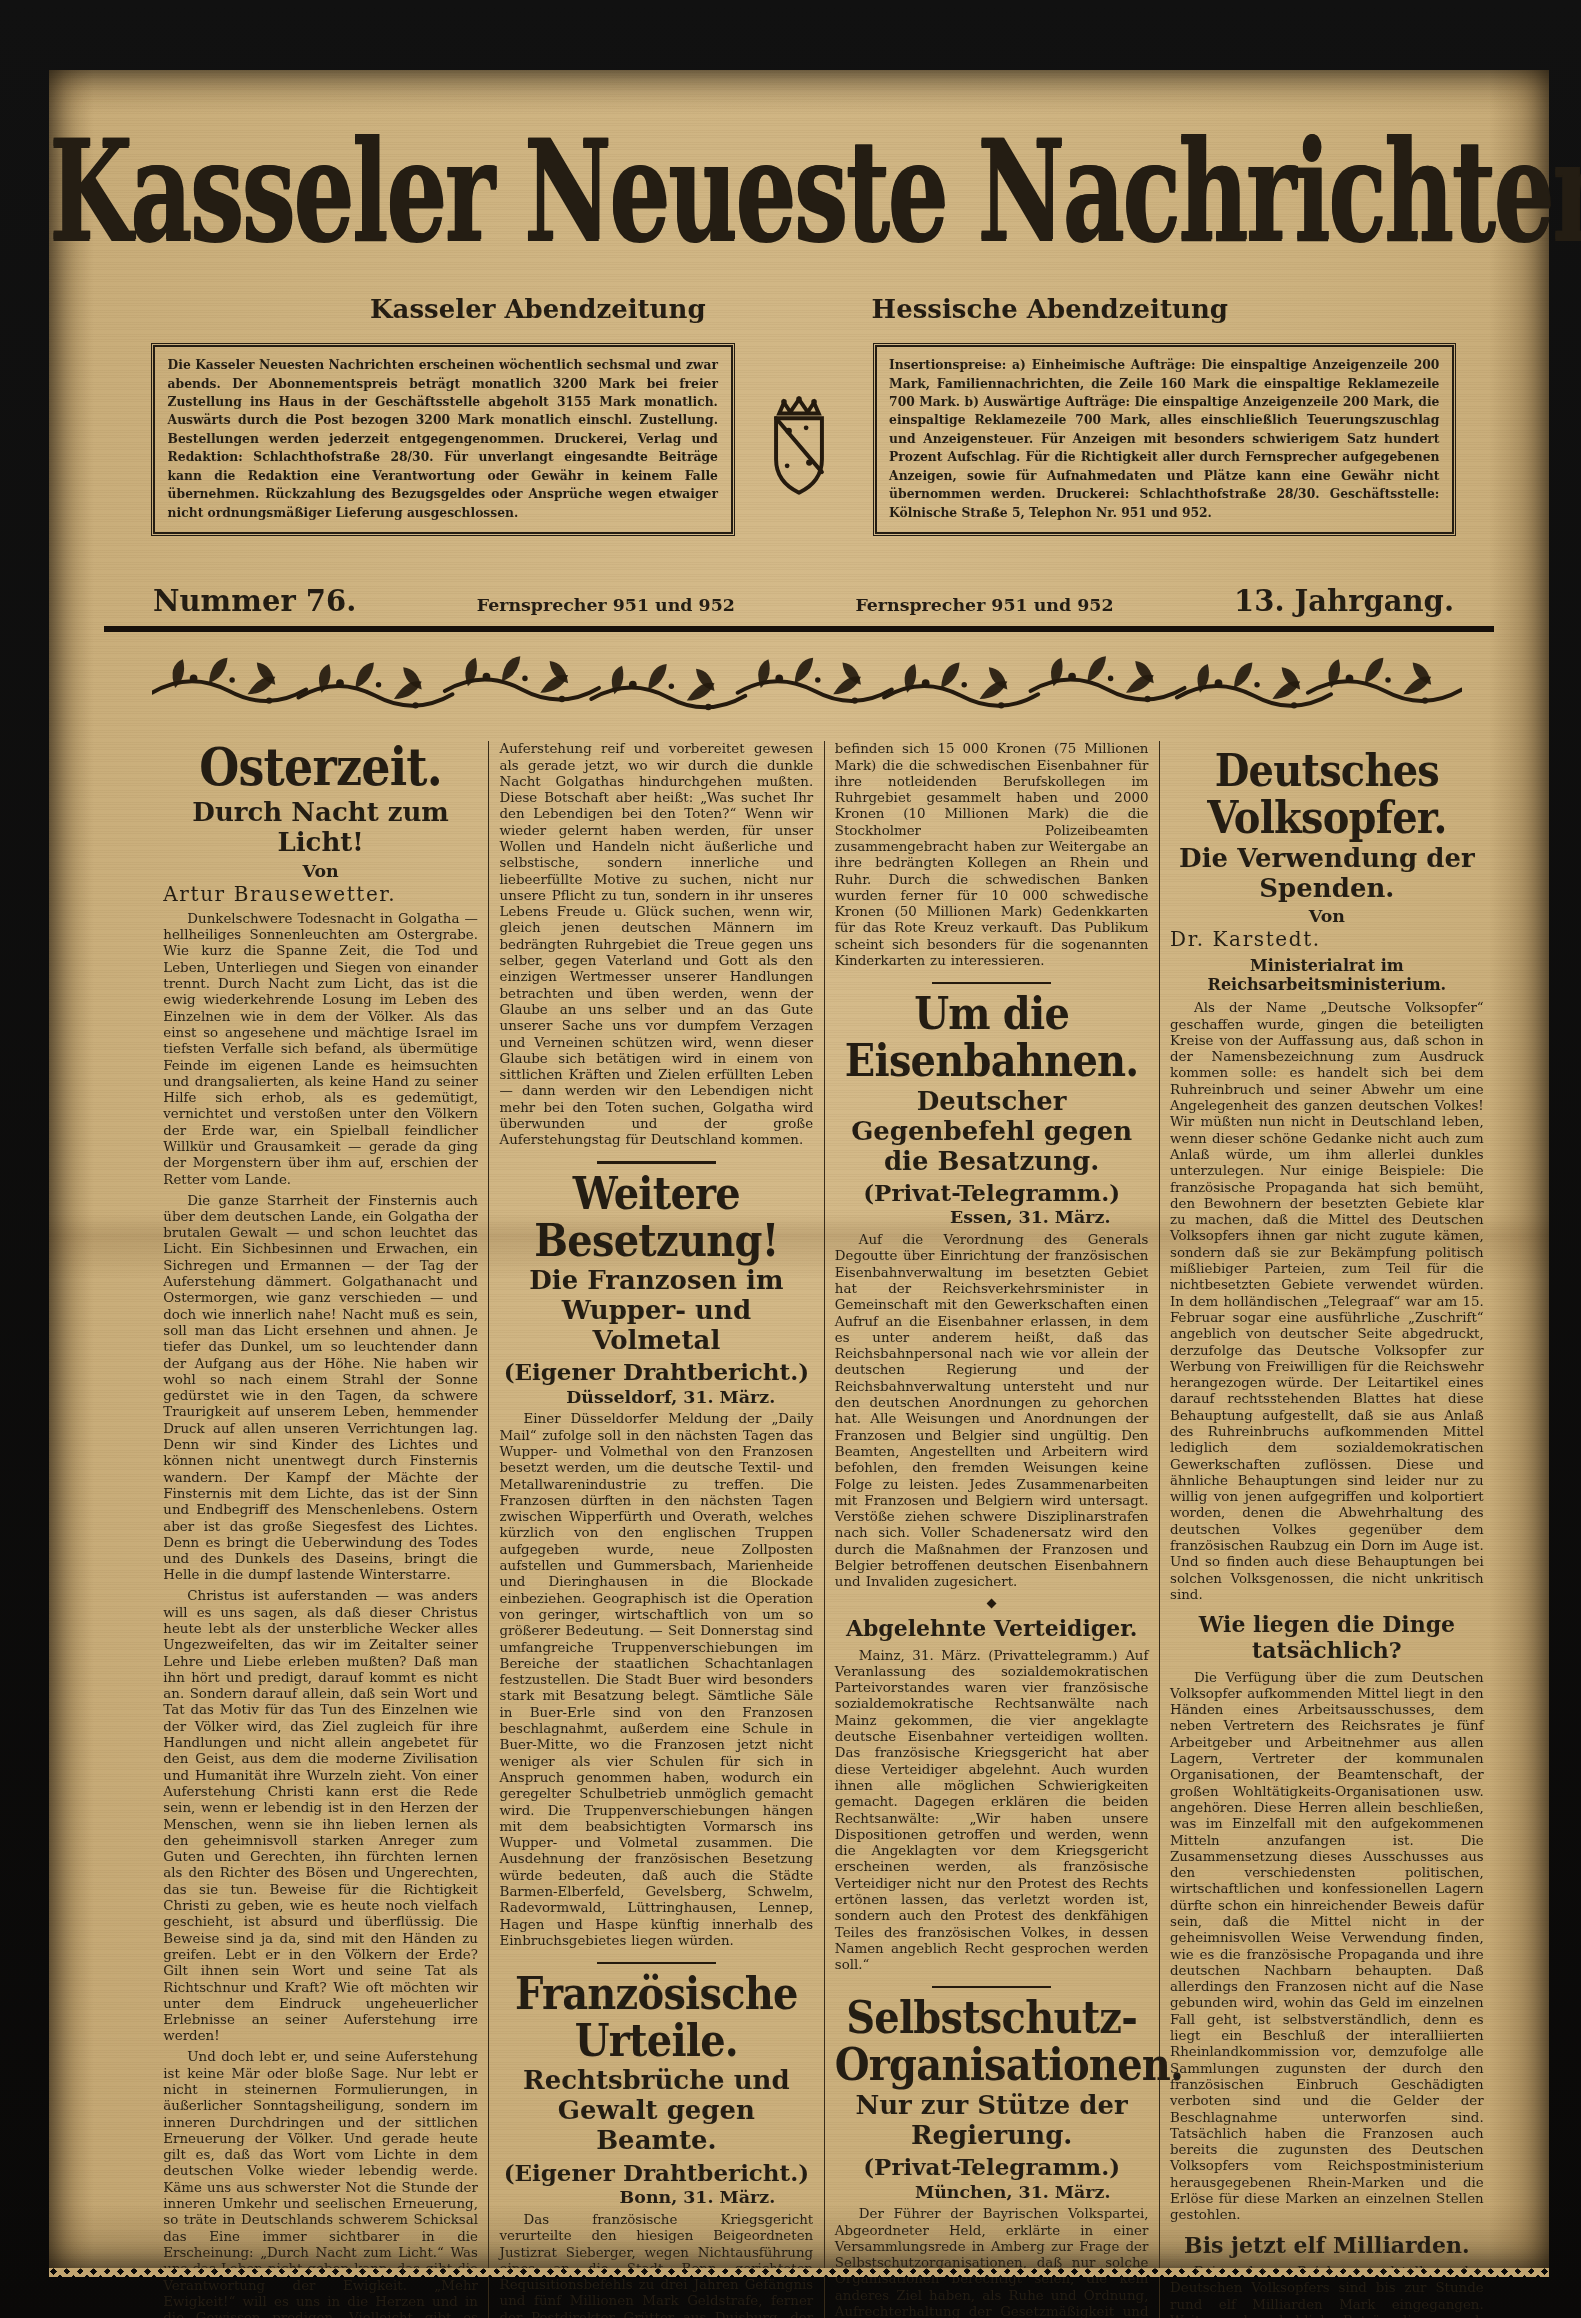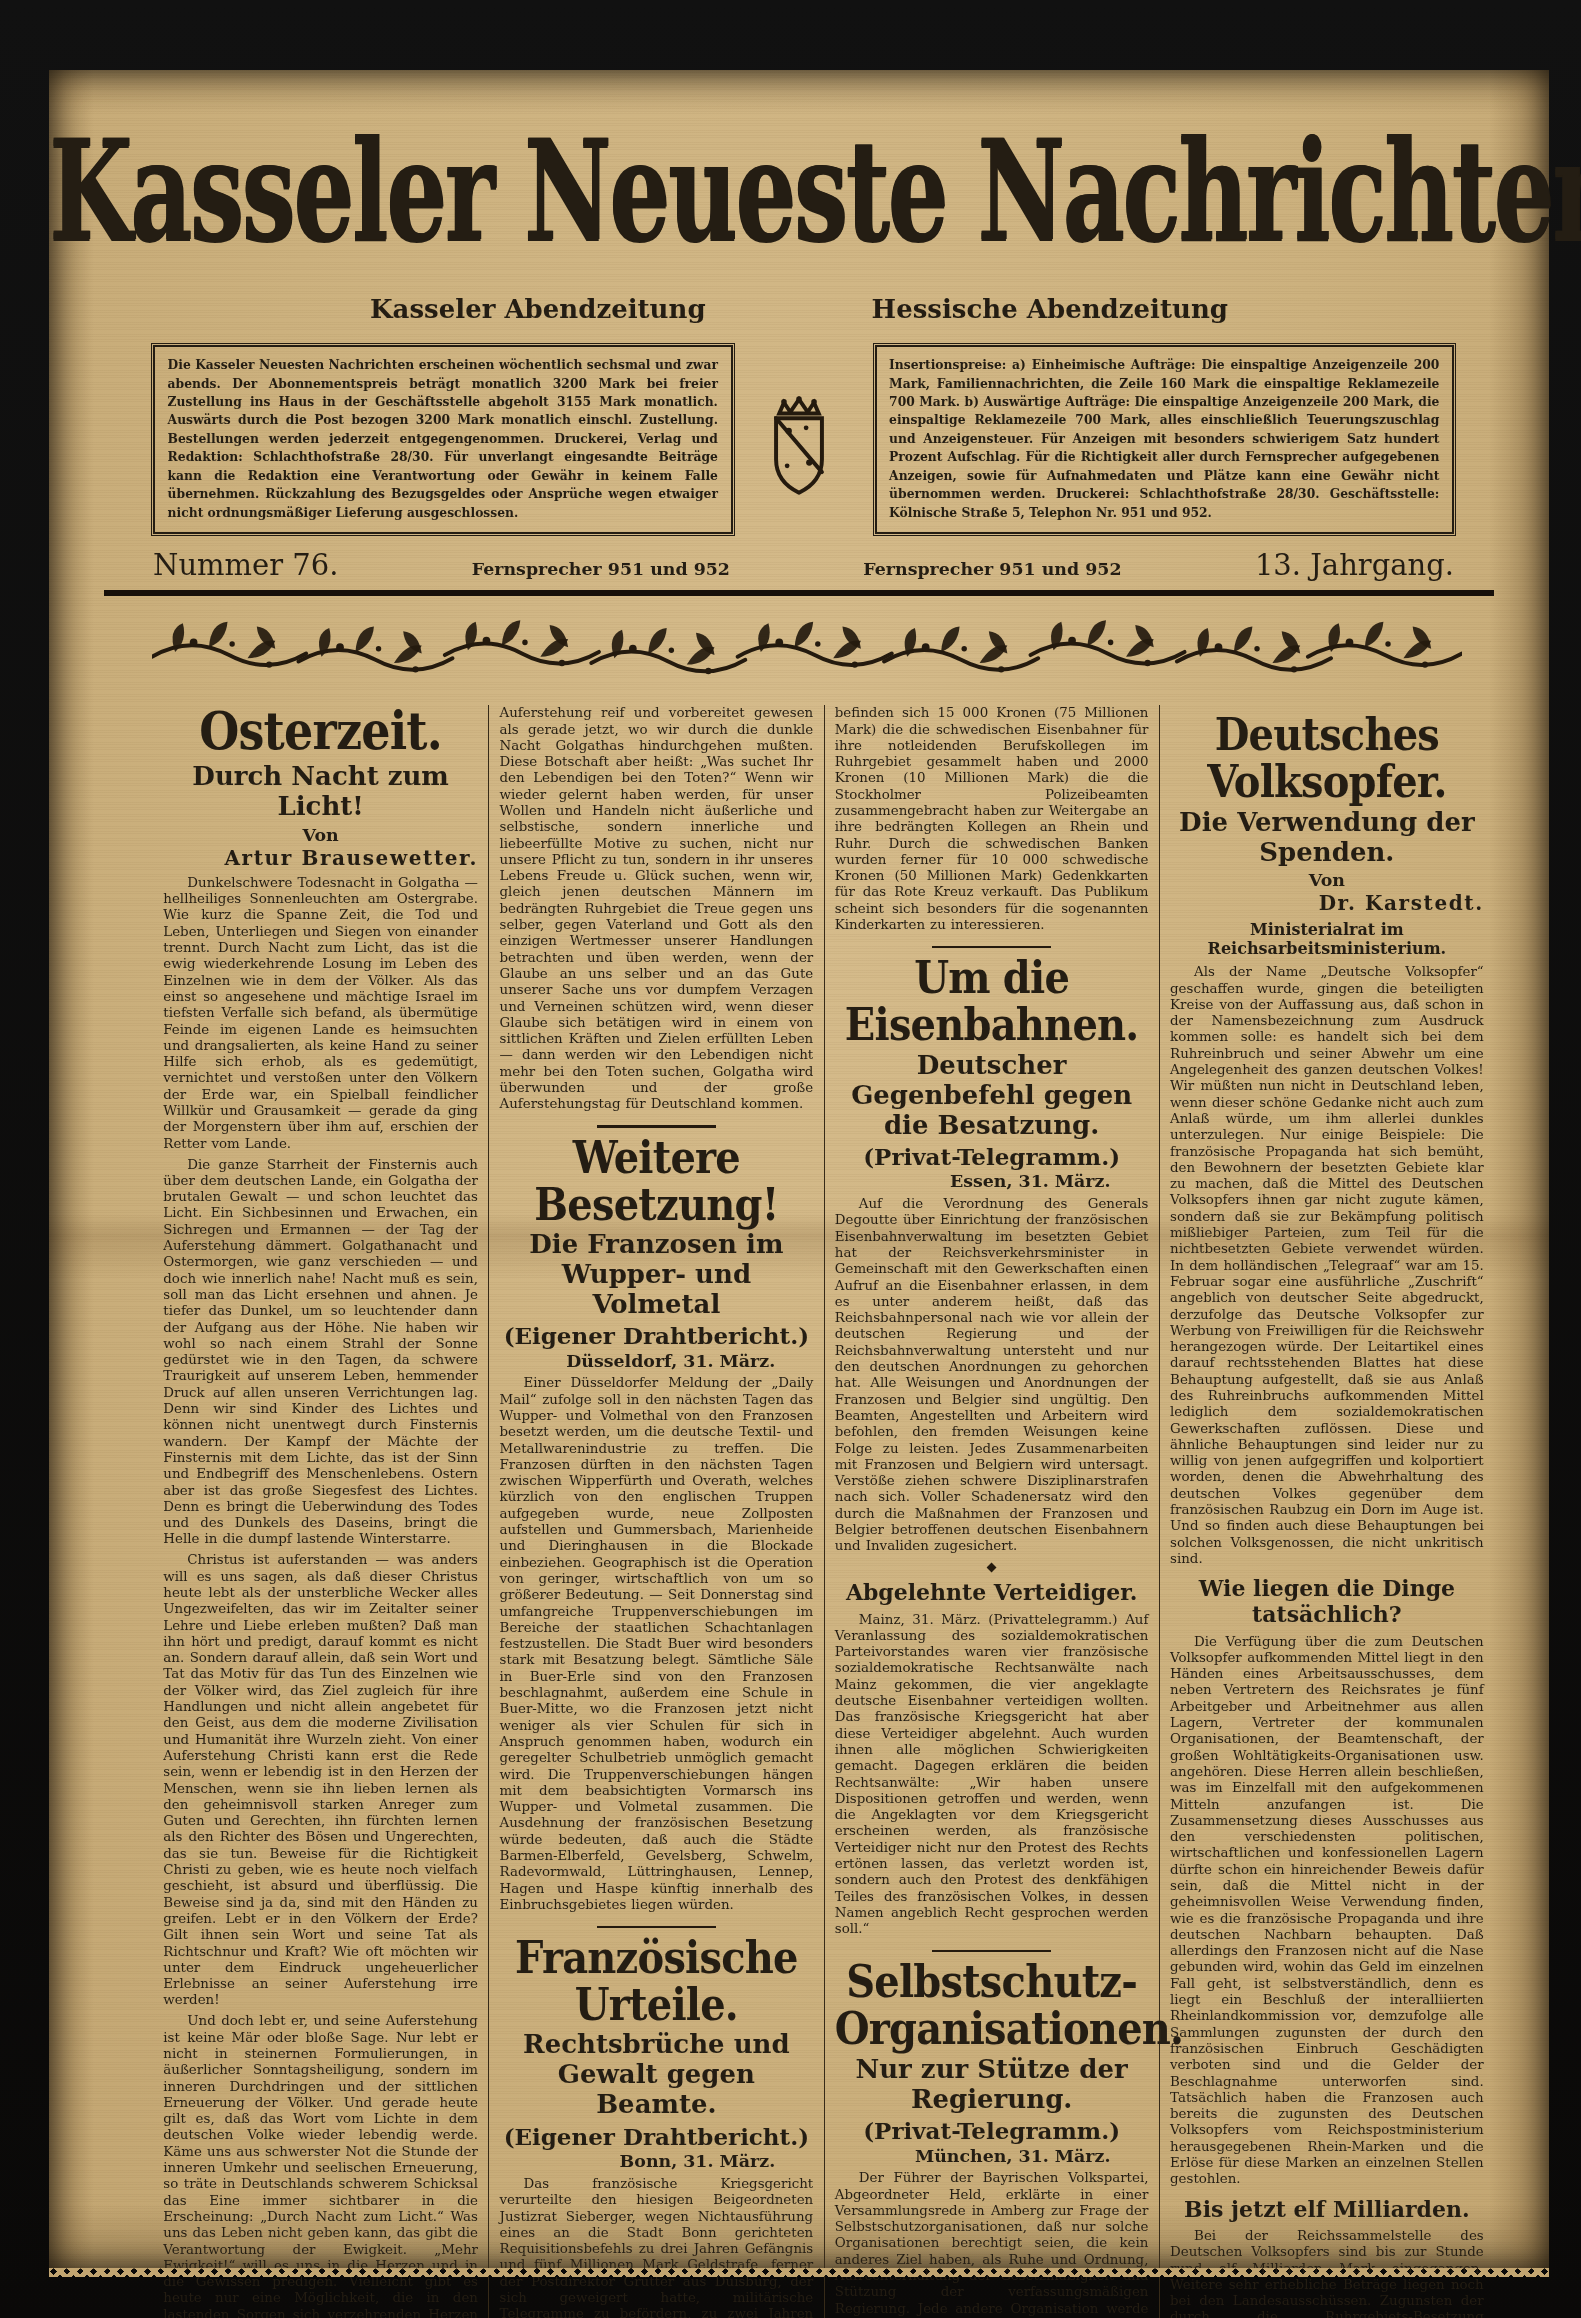--- a/index.html
+++ b/index.html
@@ -26,42 +26,42 @@
   
   .crest{position:absolute;left:50%;top:326px;transform:translateX(-50%);}
   
   .boxrow{display:flex;justify-content:space-between;margin:20.6px 95px 0 104px;gap:142px;}
   .infobox{border:2.4px solid #241d13;outline:0.8px solid #241d13;outline-offset:1.6px;
     width:601px;padding:9.5px 12.6px;font-size:12.3px;font-weight:bold;line-height:1.5;
     text-align:justify;}
   
   .daterow{display:flex;align-items:baseline;justify-content:space-between;
     margin:14.2px 95px 0 104px;}
-  .daterow .big{font-weight:normal;font-size:29px;}
+  .daterow .big{font-weight:bold;font-size:29px;margin-top:36px;}
   .daterow .small{font-weight:bold;font-size:17.4px;}
   .thickrule{height:6.3px;background:#17100a;margin:8px 55px 0 55px;
     box-shadow:0 9.5px 0 -8px #17100a;}
   
   .ornament{margin:20.6px 87px 4.7px 103px;}
   
   .cols{display:flex;align-items:stretch;margin:12.6px 55px 0 104px;min-height:1636px;}
   .col{width:25%;padding:0 10.3px;box-sizing:border-box;}
   .col + .col{border-left:1.6px solid #362a18;}
   .para{font-size:13.4px;line-height:16.3px;text-align:justify;margin:0 0 4.7px 0;
     text-indent:24px;word-spacing:0.8px;}
   .para.cont{text-indent:0;}
   .h-main{font-weight:bold;text-align:center;font-size:40px;line-height:1.05;
     letter-spacing:-0.8px;margin:11px 0 6.3px 0;transform:scaleY(1.12);}
   .h-main.h-top{font-size:46px;margin-top:1.6px;}
   .h-sub{font-weight:bold;text-align:center;font-size:26px;margin:1.6px 0 3.2px 0;}
   .h-submid{font-weight:bold;text-align:center;font-size:22px;margin:8px 0 6.3px 0;}
   .h-wire{font-weight:bold;text-align:center;font-size:23px;margin:1.6px 0 1.6px 0;}
   .h-date{font-weight:bold;text-align:right;font-size:17.4px;padding-right:38px;margin:1.6px 0 4.7px 0;}
   .h-by{font-weight:bold;text-align:center;font-size:17.4px;margin:1.6px 0;}
-  .h-by2{font-weight:bold;text-align:right;font-size:20px;letter-spacing:1.6px;margin:1.6px 0 4.7px 0;}
+  .h-by2{font-weight:normal;text-align:left;font-size:20px;letter-spacing:1.6px;margin:1.6px 0 4.7px 0;}
   .h-by3{font-weight:bold;text-align:center;font-size:16px;margin:0 0 6.3px 0;}
   .rule{width:119px;height:2.4px;background:#241a0e;margin:12.6px auto 9.5px auto;}
   .star{width:7.1px;height:7.1px;background:#241a0e;transform:rotate(45deg);margin:9.5px auto 6.3px auto;}
   svg .ink{stroke:#241a0e;fill:none;stroke-width:5;stroke-linecap:round;}
   svg .leaf{fill:#241a0e;stroke:none;opacity:.92;}
 </style>
 </head>
 <body>
 
 <div class="page">

